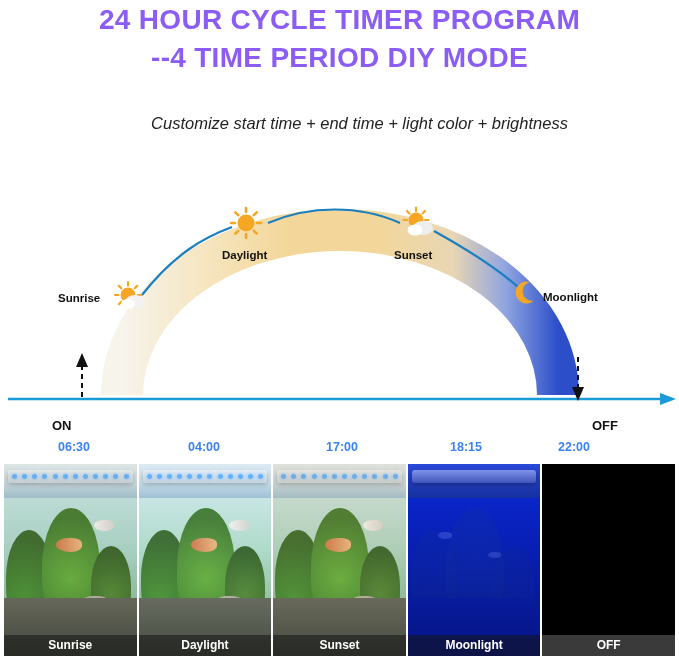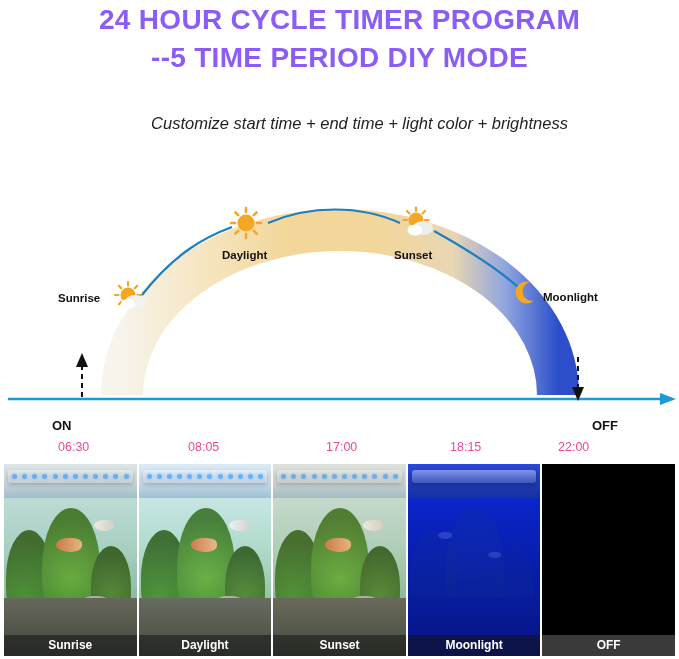--- a/index.html
+++ b/index.html
@@ -78,22 +78,22 @@
     height: 34px;
   }
   .ic-sunrise   { left: 113px; top: 105px; }
   .ic-daylight  { left: 229px; top: 31px;  }
   .ic-sunset    { left: 401px; top: 31px;  }
   .ic-moonlight { left: 510px; top: 101px; }
 
   .axis-time {
     position: absolute;
     font-size: 12.5px;
-    color: #ec4899;
-    font-weight: normal;
+    color: #3b82f6;
+    font-weight: bold;
     white-space: nowrap;
   }
   .axis-onoff {
     position: absolute;
     font-size: 13px;
     color: #111111;
     font-weight: bold;
     white-space: nowrap;
   }
 
@@ -187,21 +187,21 @@
   .tint-moon      { position: absolute; inset: 0; background: linear-gradient(180deg, rgba(10,40,220,0.80) 0%, rgba(5,20,140,0.88) 100%); }
   .cell.off-cell .tank { background: #000; }
   .cell.off-cell .blackout { position: absolute; inset: 0; background: #000000; }
 </style>
 </head>
 <body>
 
 <div class="page">
 
   <div class="title title-line1">24 HOUR CYCLE TIMER PROGRAM</div>
-  <div class="title title-line2">--5 TIME PERIOD DIY MODE</div>
+  <div class="title title-line2">--4 TIME PERIOD DIY MODE</div>
   <div class="subtitle sub-line1">Customize start time + end time + light color + brightness</div>
 
   <div class="diagram">
 
     <svg width="679" height="285">
       <defs>
         <linearGradient id="arcGrad" x1="0" y1="0" x2="1" y2="0">
           <stop offset="0%" stop-color="#f7f4ec"></stop>
           <stop offset="18%" stop-color="#f6e6c2"></stop>
           <stop offset="38%" stop-color="#f3d79a"></stop>
@@ -287,21 +287,21 @@
 
     <div class="node-label lbl-sunrise">Sunrise</div>
     <div class="node-label lbl-daylight">Daylight</div>
     <div class="node-label lbl-sunset">Sunset</div>
     <div class="node-label lbl-moonlight">Moonlight</div>
 
     <div class="axis-onoff on-label">ON</div>
     <div class="axis-onoff off-label">OFF</div>
 
     <div class="axis-time t0">06:30</div>
-    <div class="axis-time t1">08:05</div>
+    <div class="axis-time t1">04:00</div>
     <div class="axis-time t2">17:00</div>
     <div class="axis-time t3">18:15</div>
     <div class="axis-time t4">22:00</div>
   </div>
 
   <div class="strip">
 
     <div class="cell">
       <div class="tank">
         <div class="water" style="background:linear-gradient(180deg,#bfe3ef 0%,#9fd0c8 45%,#6f9f78 100%)"></div>

